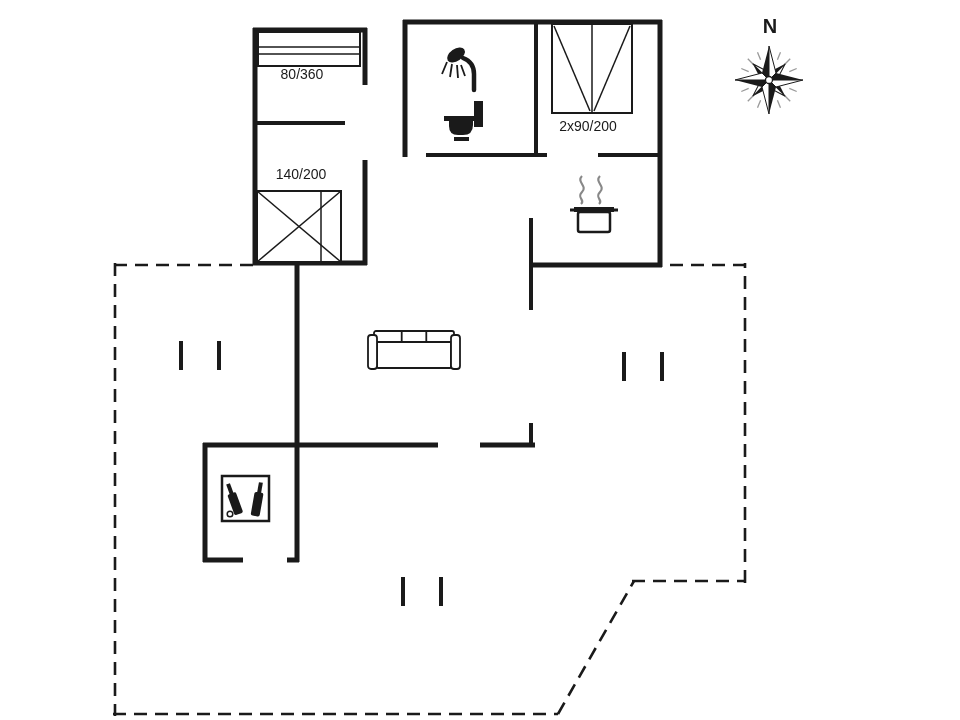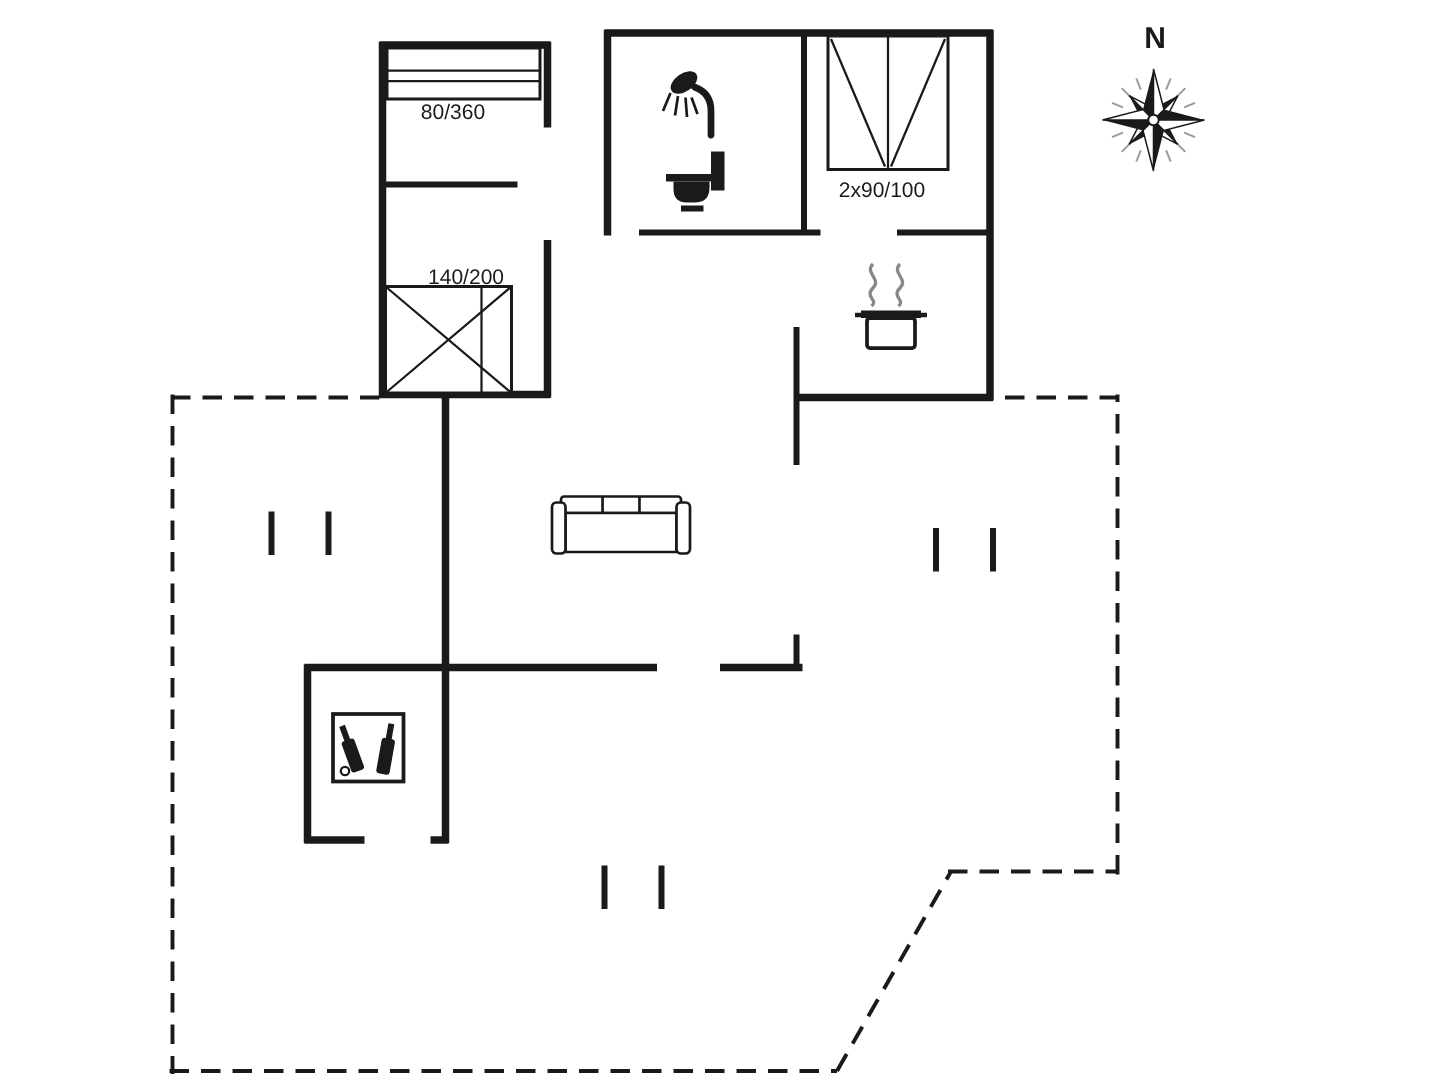--- a/index.html
+++ b/index.html
@@ -6,21 +6,21 @@
   .canvas{
     position:relative;width:960px;height:720px;background:#ffffff;
     font-family:"Liberation Sans", sans-serif;overflow:hidden;
   }
   .plan-svg{position:absolute;left:0;top:0;}
   .lbl{
     position:absolute;color:#1a1a1a;font-size:14px;line-height:14px;
     text-align:center;white-space:nowrap;
   }
   .lbl-bed1{left:269px;top:67px;width:66px;}
-  .lbl-bed2{left:266px;top:177px;width:70px;text-align:right;}
+  .lbl-bed2{left:266px;top:167px;width:70px;}
   .lbl-bed3{left:549px;top:119px;width:78px;}
   .lbl-north{left:758px;top:19px;width:24px;font-size:20px;font-weight:600;}
 </style>
 </head>
 <body>
 
 <div class="canvas">
 
   <svg class="plan-svg" width="960" height="720" viewBox="0 0 960 720">
 
@@ -204,16 +204,16 @@
           <path d="M0,-34 L-7,-7 L0,0 Z" fill="#1a1a1a"></path>
           <path d="M0,-34 L7,-7 L0,0 Z" fill="#ffffff" stroke="#1a1a1a" stroke-width="1"></path>
         </g>
       </g>
       <circle r="3.5" fill="#ffffff" stroke="#1a1a1a" stroke-width="1.3"></circle>
     </g>
   </svg>
 
   <div class="lbl lbl-bed1">80/360</div>
   <div class="lbl lbl-bed2">140/200</div>
-  <div class="lbl lbl-bed3">2x90/100</div>
+  <div class="lbl lbl-bed3">2x90/200</div>
   <div class="lbl lbl-north">N</div>
 
 </div>
 
 </body></html>

